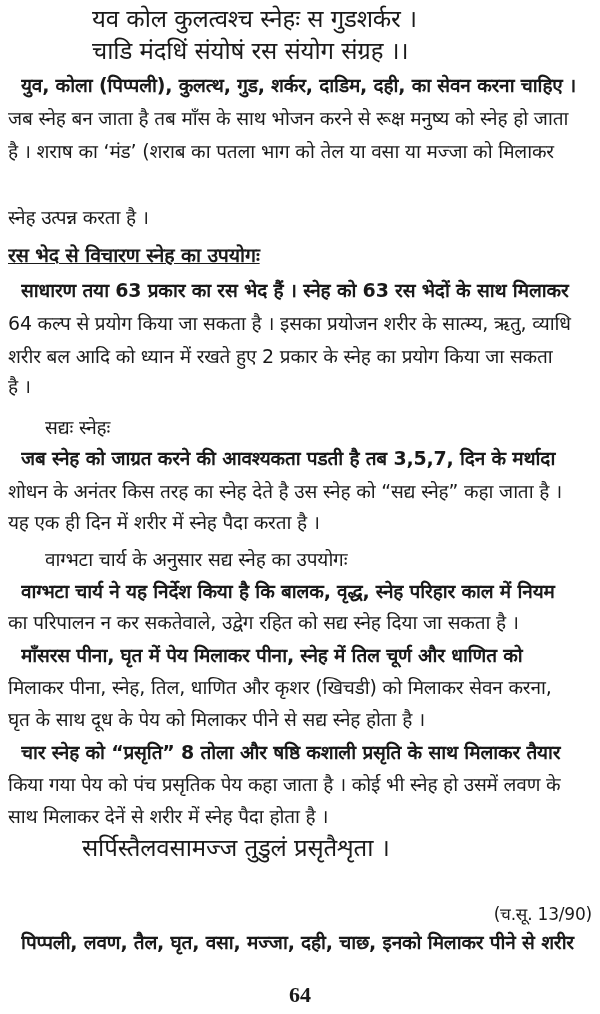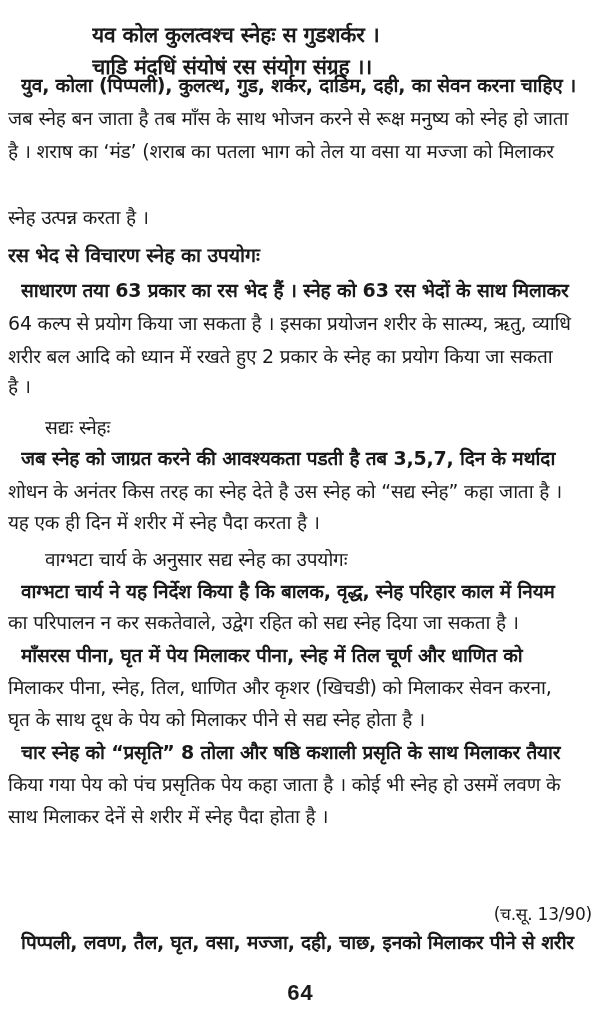--- a/index.html
+++ b/index.html
@@ -8,28 +8,28 @@
       background: #ffffff; color: #1a1a1a;
       font-family: "DejaVu Sans", "Liberation Sans", sans-serif;
       position: relative;
     }
     .page { position: absolute; left: 0; top: 0; width: 600px; height: 1014px; }
     .line {
       position: absolute; left: 8px; right: 8px;
       font-size: 19px; line-height: 30px; white-space: nowrap; overflow: hidden;
       letter-spacing: -0.2px;
     }
-    .verse { left: 92px; font-weight: bold; font-size: 21px; margin-top: 16px; }
+    .verse { left: 92px; font-weight: normal; font-size: 24px; }
     .indent { left: 21px; font-weight: bold; }
-    .heading { font-weight: bold; font-size: 19.5px; }
+    .heading { font-weight: bold; font-size: 19.5px; text-decoration: underline; }
     .subheading { font-size: 19px; margin-left: 37px; }
     .ref { left: auto; right: 8px; text-align: center; font-size: 17px; }
     .pageno {
       position: absolute; left: 0; right: 0; top: 982px; text-align: center;
-      font-family: Liberation Mono, monospace; font-size: 22px; font-weight: bold;
+      font-family: Liberation Serif, serif; font-size: 22px; font-weight: bold;
     }
   </style>
 </head>
 <body>
 
 <div class="page">
 
   <div class="line verse" style="top:4px">यव कोल कुलत्वश्च स्नेहः स गुडशर्कर ।</div>
   <div class="line verse" style="top:36px">चाडि मंदधिं संयोषं रस संयोग संग्रह ।।</div>
 
@@ -54,19 +54,20 @@
   <div class="line" style="top:607px">का परिपालन न कर सकतेवाले, उद्वेग रहित को सद्य स्नेह दिया जा सकता है ।</div>
 
   <div class="line indent" style="top:640px">माँसरस पीना, घृत में पेय मिलाकर पीना, स्नेह में तिल चूर्ण और धाणित को</div>
   <div class="line" style="top:672px">मिलाकर पीना, स्नेह, तिल, धाणित और कृशर (खिचडी) को मिलाकर सेवन करना,</div>
   <div class="line" style="top:704px">घृत के साथ दूध के पेय को मिलाकर पीने से सद्य स्नेह होता है ।</div>
 
   <div class="line indent" style="top:737px">चार स्नेह को “प्रसृति” 8 तोला और षष्ठि कशाली प्रसृति के साथ मिलाकर तैयार</div>
   <div class="line" style="top:769px">किया गया पेय को पंच प्रसृतिक पेय कहा जाता है । कोई भी स्नेह हो उसमें लवण के</div>
   <div class="line" style="top:801px">साथ मिलाकर देनें से शरीर में स्नेह पैदा होता है ।</div>
 
+  <div class="line verse" style="left:82px; top:833px">सर्पिस्तैलवसामज्ज तुडुलं प्रसृतैशृता ।</div>
 
   <div class="line ref" style="top:899px">(च.सू. 13/90)</div>
 
   <div class="line indent" style="top:927px">पिप्पली, लवण, तैल, घृत, वसा, मज्जा, दही, चाछ, इनको मिलाकर पीने से शरीर</div>
 
   <div class="pageno">64</div>
 </div>
 
 </body></html>

